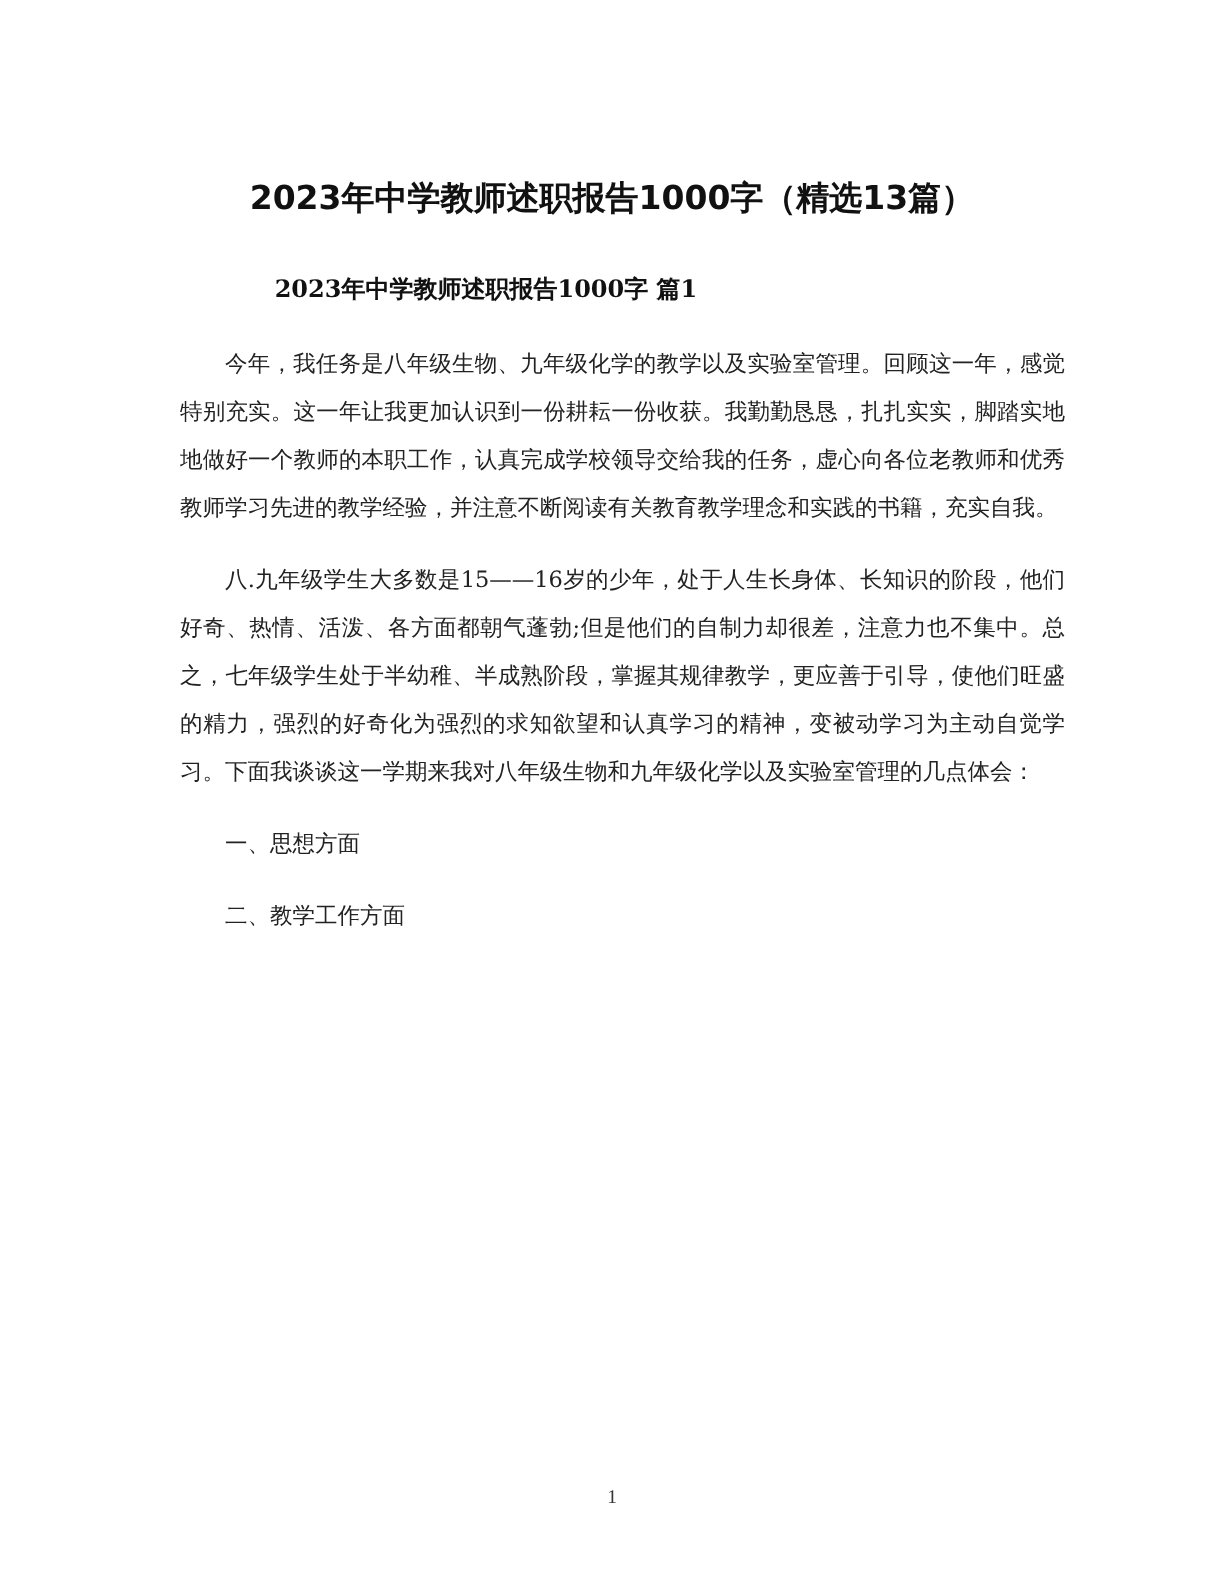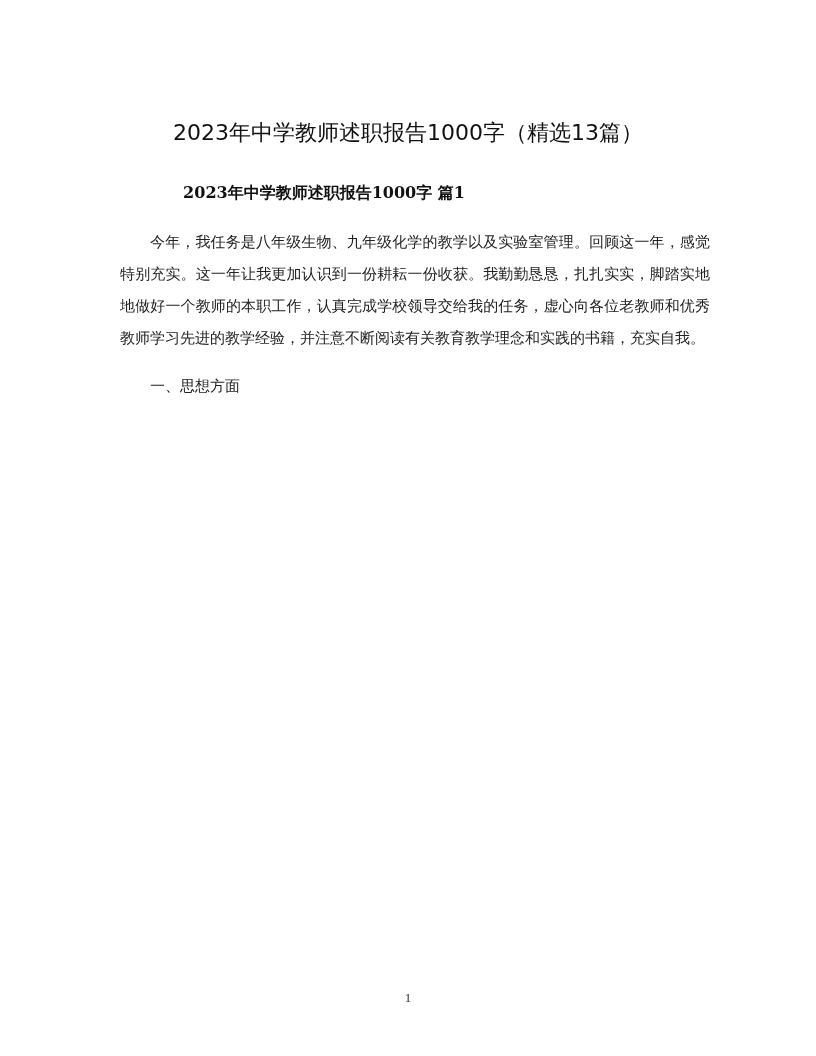--- a/index.html
+++ b/index.html
@@ -22,21 +22,21 @@
       height: 1056px;
       background: #fff;
     }
     .doc-title {
       position: absolute;
       top: 116px;
       left: 0;
       width: 816px;
       text-align: center;
       font-family: "DejaVu Sans", "Liberation Sans", sans-serif;
-      font-weight: normal;
+      font-weight: bold;
       font-size: 22px;
       line-height: 34px;
       color: #111;
       letter-spacing: 0px;
     }
     .section-title {
       position: absolute;
       top: 180px;
       left: 0;
       width: 648px;
@@ -78,18 +78,20 @@
   </style>
 </head>
 <body>
 
 <div class="page">
   <div class="doc-title">2023年中学教师述职报告1000字（精选13篇）</div>
   <div class="section-title">2023年中学教师述职报告1000字 篇1</div>
 
   <div class="body">
     <p class="para">今年，我任务是八年级生物、九年级化学的教学以及实验室管理。回顾这一年，感觉特别充实。这一年让我更加认识到一份耕耘一份收获。我勤勤恳恳，扎扎实实，脚踏实地地做好一个教师的本职工作，认真完成学校领导交给我的任务，虚心向各位老教师和优秀教师学习先进的教学经验，并注意不断阅读有关教育教学理念和实践的书籍，充实自我。</p>
+    <p class="para">八.九年级学生大多数是15——16岁的少年，处于人生长身体、长知识的阶段，他们好奇、热情、活泼、各方面都朝气蓬勃;但是他们的自制力却很差，注意力也不集中。总之，七年级学生处于半幼稚、半成熟阶段，掌握其规律教学，更应善于引导，使他们旺盛的精力，强烈的好奇化为强烈的求知欲望和认真学习的精神，变被动学习为主动自觉学习。下面我谈谈这一学期来我对八年级生物和九年级化学以及实验室管理的几点体会：</p>
     <p class="para heading">一、思想方面</p>
+    <p class="para heading">二、教学工作方面</p>
 
   </div>
 
   <div class="page-number">1</div>
 </div>
 
 </body></html>

